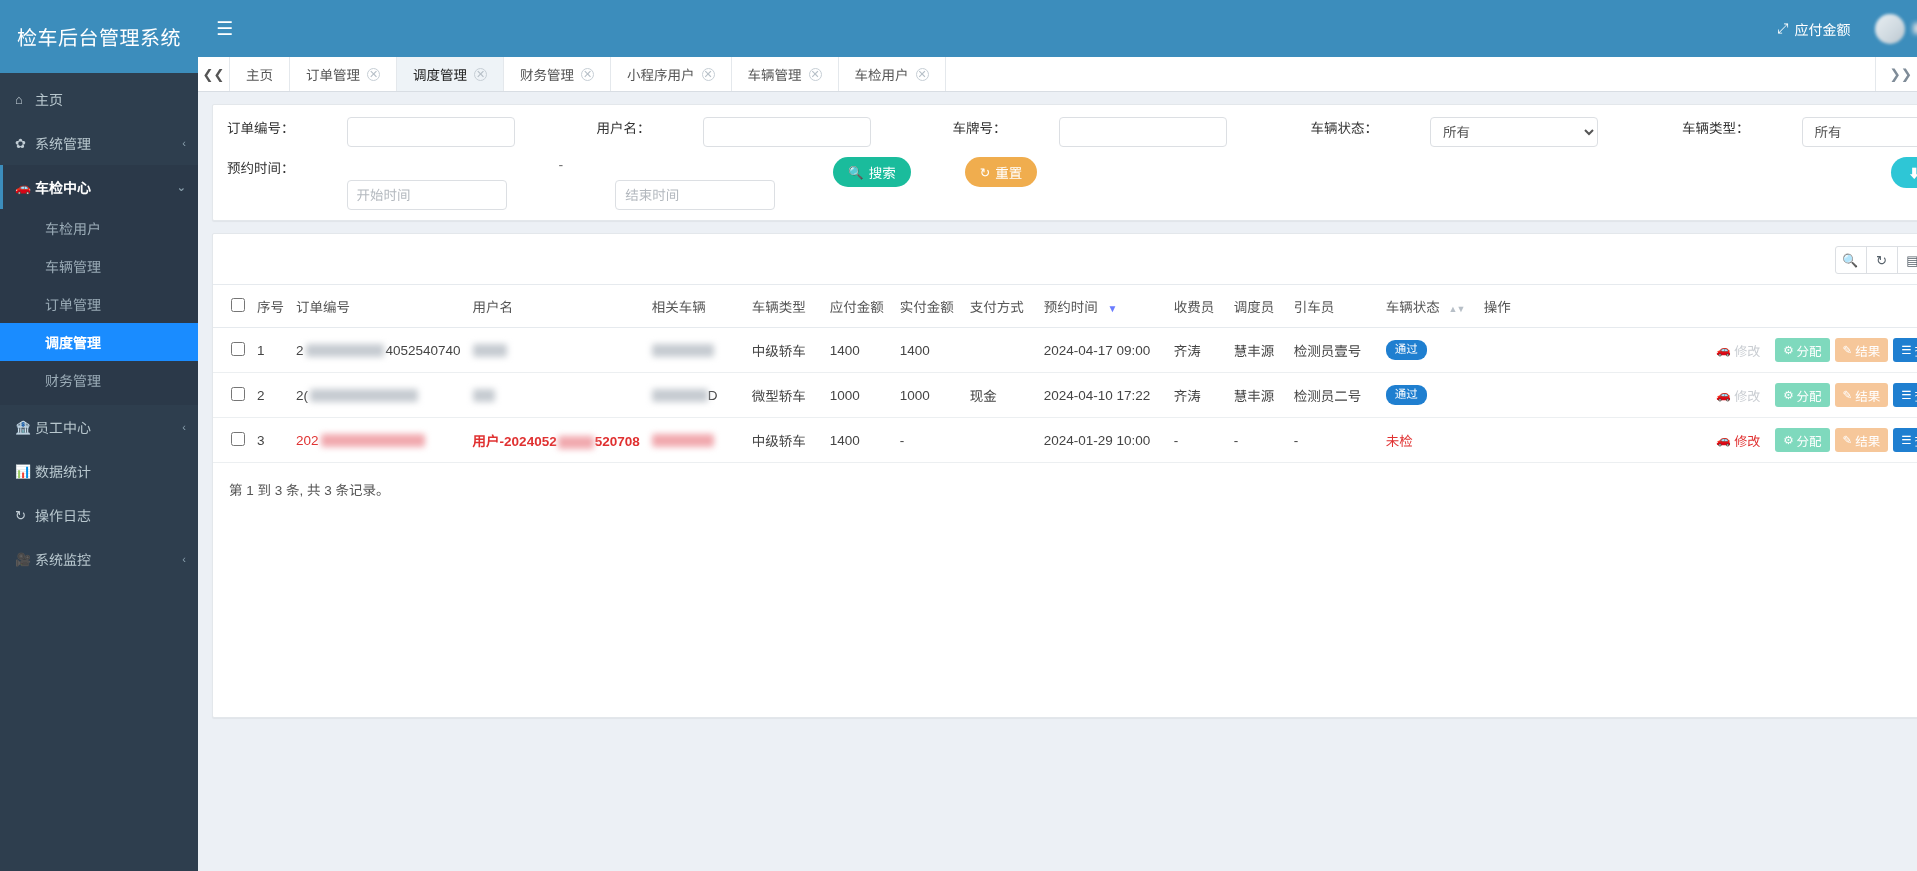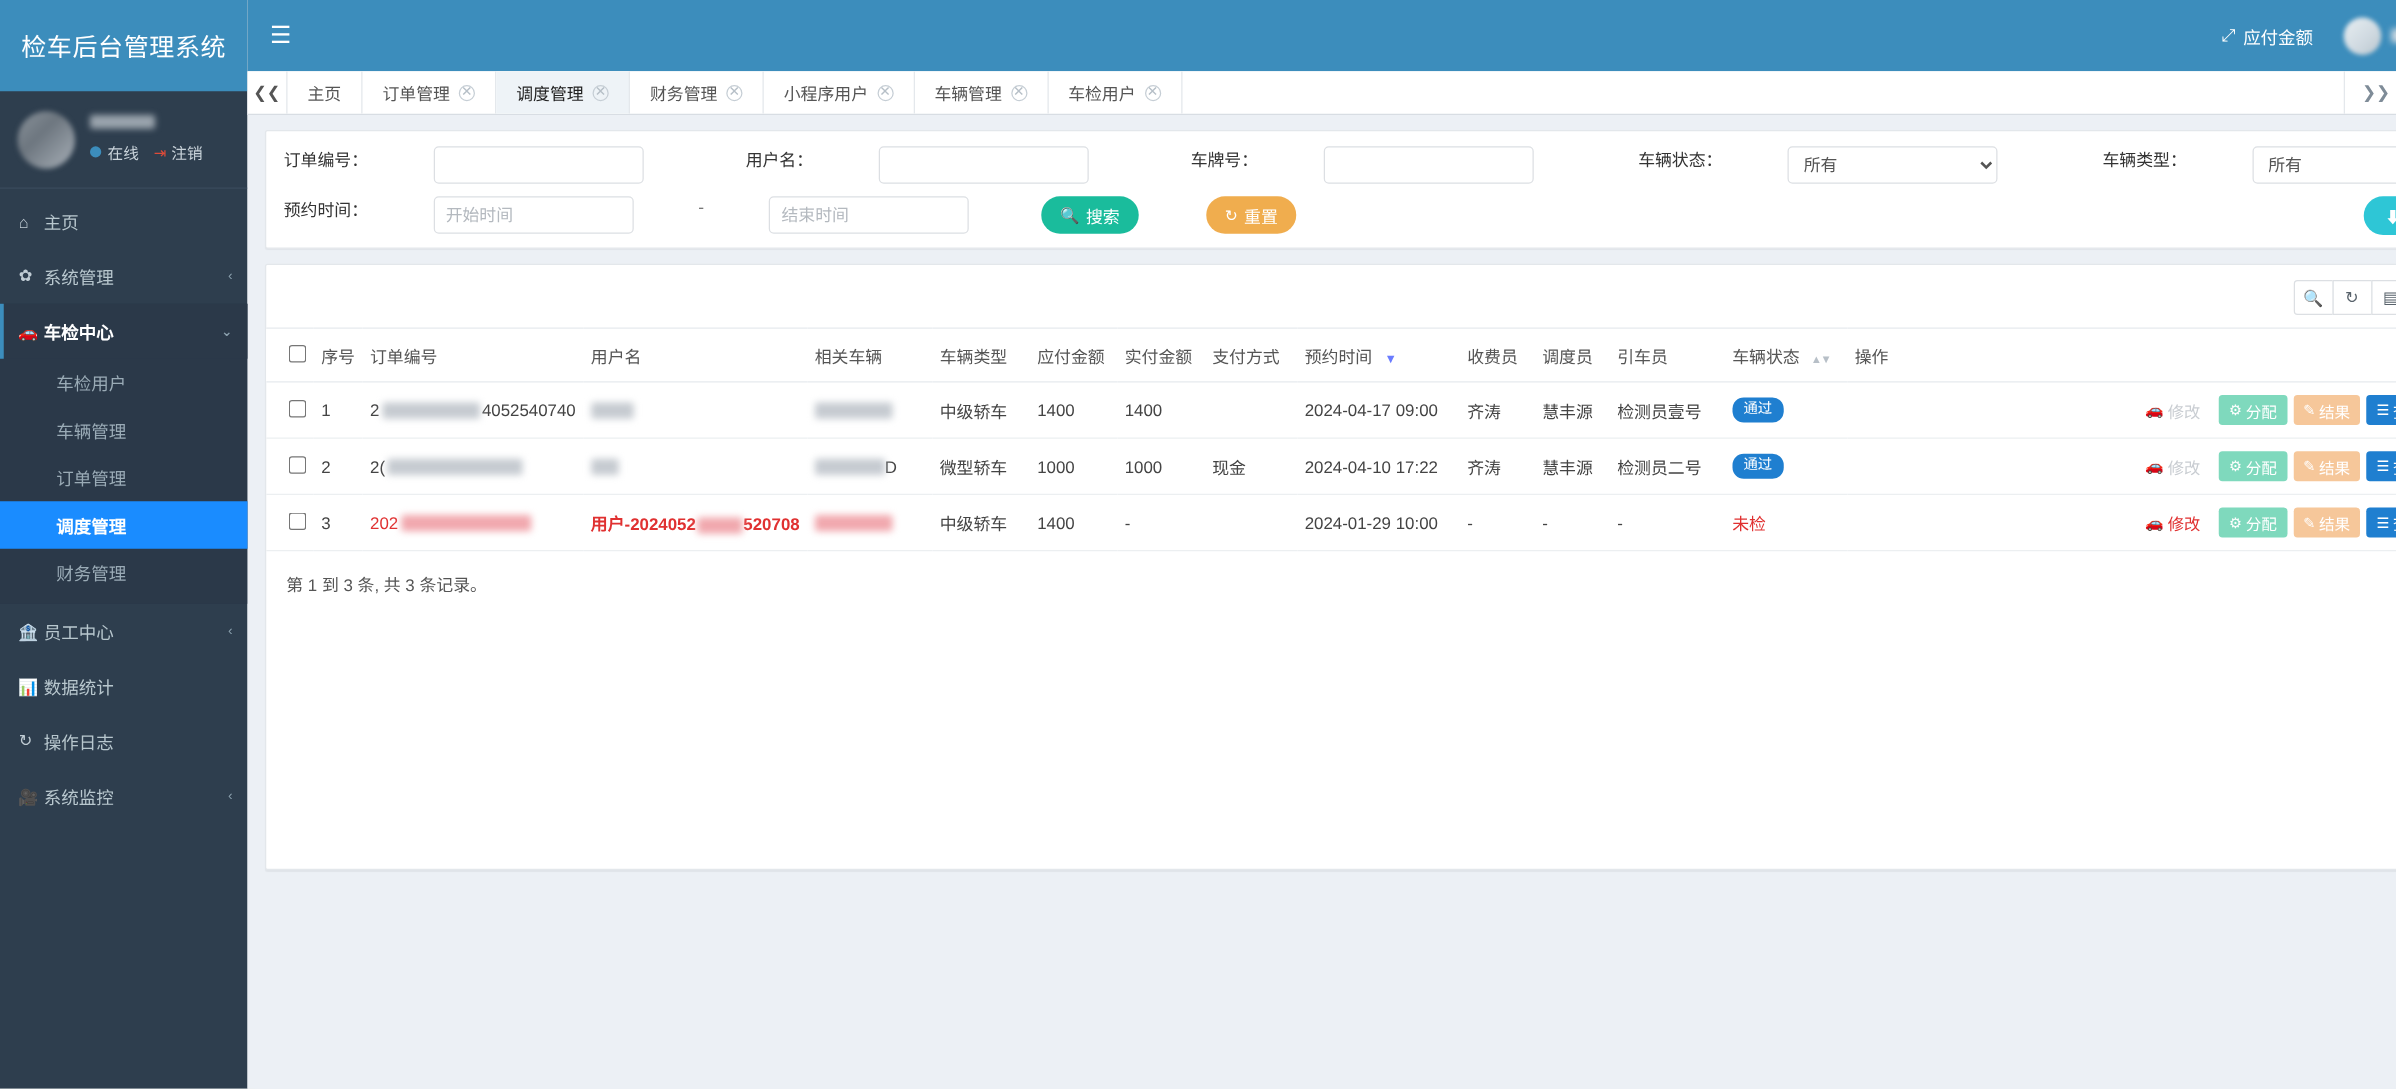--- a/index.html
+++ b/index.html
@@ -132,21 +132,21 @@
   .w-order { width: 168px; }
   .w-user { width: 168px; }
   .w-plate { width: 168px; }
   .f-select {
     height: 30px; border: 1px solid #dcdfe3; border-radius: 4px; padding: 0 8px;
     font-size: 13.5px; color: #555; background: #fff; width: 168px; outline: none;
     font-family: "Liberation Sans", sans-serif;
   }
   .gap-lg { margin-left: 38px; }
   .gap-md { margin-left: 40px; }
-  .w-date { width: 160px; }
+  .w-date { width: 160px; margin-top: 23px; }
   .date-sep { margin: 0 8px; color: #777; }
   .btn {
     height: 30px; border: none; border-radius: 15px; color: #fff;
     font-size: 13.5px; padding: 0 15px; cursor: pointer; display: inline-flex;
     align-items: center; font-family: "Liberation Sans", sans-serif;
   }
   .btn .bi { margin-right: 5px; font-size: 12.5px; }
   .btn-search { background: #1abc9c; margin-left: 14px; }
   .btn-reset { background: #f0ad4e; margin-left: 10px; }
   .btn-export { background: #2ec6d6; border-radius: 16px; padding: 0 17px; height: 31px; }
@@ -225,34 +225,20 @@
   .table-footer { padding: 16px 16px 0 16px; font-size: 13.5px; color: #555; }
 </style>
 </head>
 <body>
 
 <div class="app">
 
   <aside class="sidebar">
     <div class="brand">检车后台管理系统</div>
 
-    <div class="user-panel">
-      <div class="avatar"></div>
-      <div class="user-meta">
-        <div class="user-name"></div>
-        <div class="user-status">
-          <span class="dot-online"></span>
-          <span class="status-text">在线</span>
-          <span class="logout-link">
-            <span class="logout-icon">⇥</span>
-            <span>注销</span>
-          </span>
-        </div>
-      </div>
-    </div>
 
     <ul class="menu">
       <li>
         <a href="#">
           <span class="mi">⌂</span>
           <span class="label">主页</span>
         </a>
       </li>
       <li>
         <a href="#">

